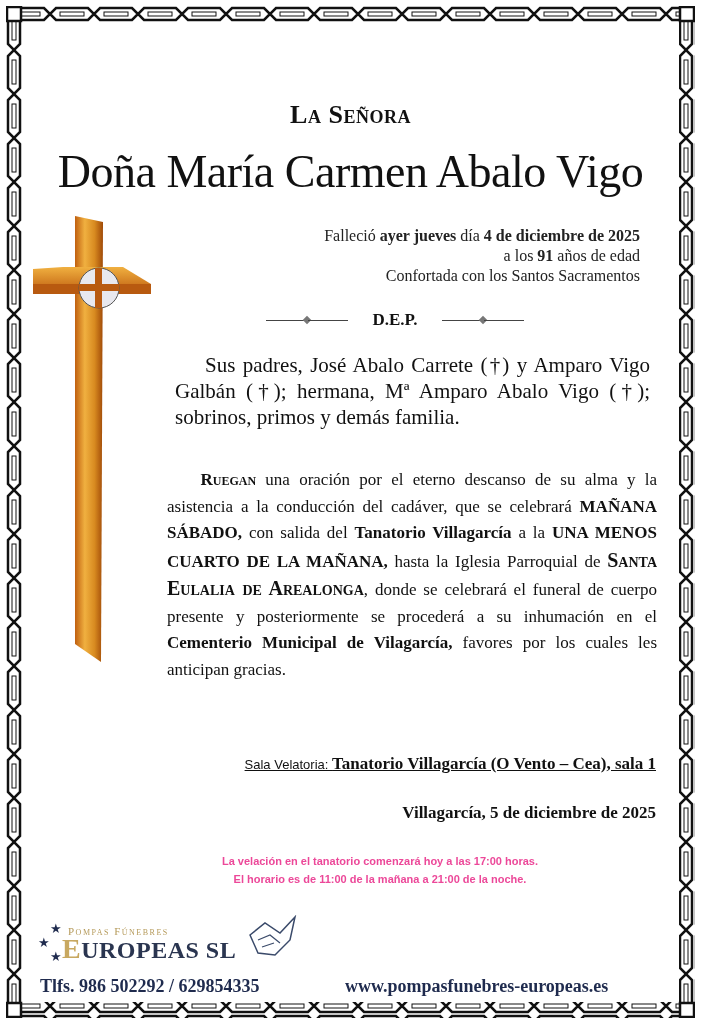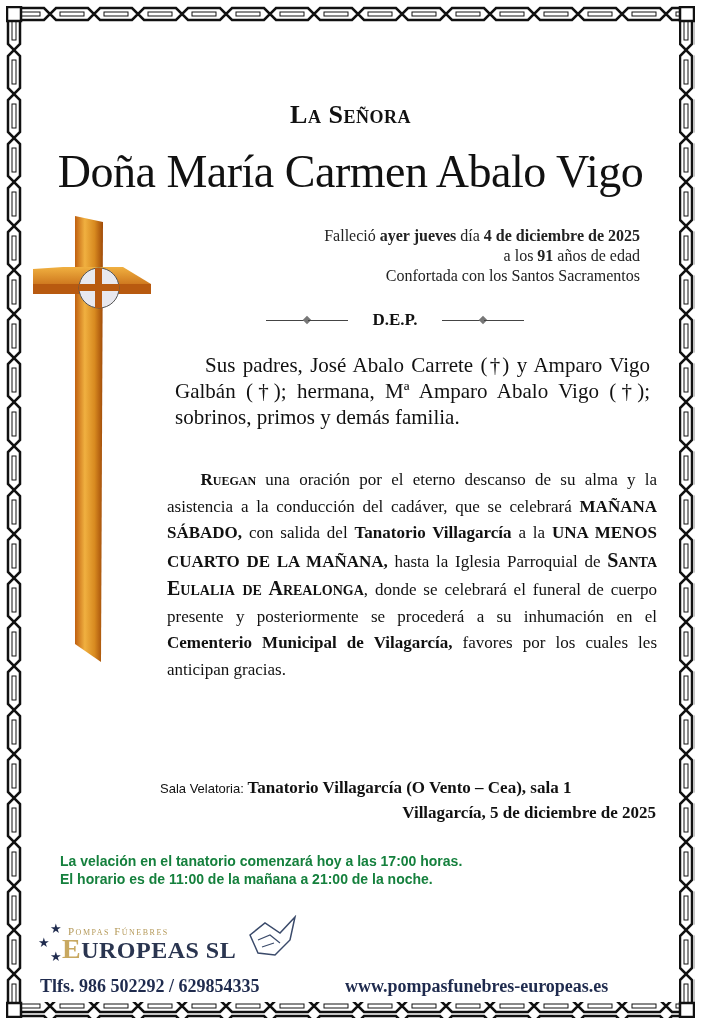--- a/index.html
+++ b/index.html
@@ -12,24 +12,24 @@
   .info{left:180px;width:460px;top:226px;text-align:right;font-size:16px;line-height:20px;color:#222;}
   .info b{font-weight:bold;}
   .dep{left:275px;width:240px;top:310px;text-align:center;font-size:17px;font-weight:bold;display:flex;align-items:center;justify-content:center;gap:24px;}
   .dep .line{display:inline-block;width:40px;height:1px;background:#444;position:relative;}
   .dep .orn{display:flex;align-items:center;}
   .dep .dia{display:inline-block;width:6px;height:6px;background:#777;transform:rotate(45deg);margin:0 -2px;}
   .family{left:175px;width:475px;top:352px;font-size:21px;font-weight:normal;line-height:26px;text-align:justify;text-indent:30px;}
   .body{left:167px;width:490px;top:467px;font-size:17px;line-height:26.5px;text-align:justify;}
   .body .sc{font-variant:small-caps;font-weight:bold;margin-left:15px;}
   .body .big{font-variant:small-caps;font-weight:bold;font-size:20px;}
-  .sala{left:160px;width:496px;top:778px;font-size:17px;font-weight:bold;}
+  .sala{left:160px;width:496px;top:754px;text-align:right;font-size:17px;font-weight:bold;text-decoration:underline;}
   .sala .lbl{font-weight:normal;font-size:13px;font-family:"Liberation Sans","DejaVu Sans",sans-serif;}
   .date{left:160px;width:496px;top:803px;text-align:right;font-size:17px;font-weight:bold;}
-  .notice{left:60px;width:640px;top:852px;color:#15803d;font-family:"Liberation Sans","DejaVu Sans",sans-serif;font-weight:bold;font-size:14px;line-height:18px;}
+  .notice{left:60px;width:640px;top:852px;text-align:center;color:#ec4899;font-family:"Liberation Sans","DejaVu Sans",sans-serif;font-weight:bold;font-size:11px;line-height:18px;}
   .logo{left:38px;top:915px;width:260px;height:50px;}
   .logo .pompas{position:absolute;left:30px;top:10px;font-size:11px;color:#b59a5a;letter-spacing:1.5px;font-variant:small-caps;}
   .logo .europeas{position:absolute;left:24px;top:18px;font-size:24px;font-weight:bold;color:#2a3550;letter-spacing:0.5px;}
   .logo .europeas .e{color:#c8a860;font-size:28px;}
   .star{position:absolute;color:#1f2b4e;font-size:13px;}
   .tel{left:40px;top:976px;font-size:18px;font-weight:bold;color:#1f2b4e;}
   .web{left:345px;top:976px;font-size:18px;font-weight:bold;color:#1f2b4e;}
 </style>
 </head>
 <body>

